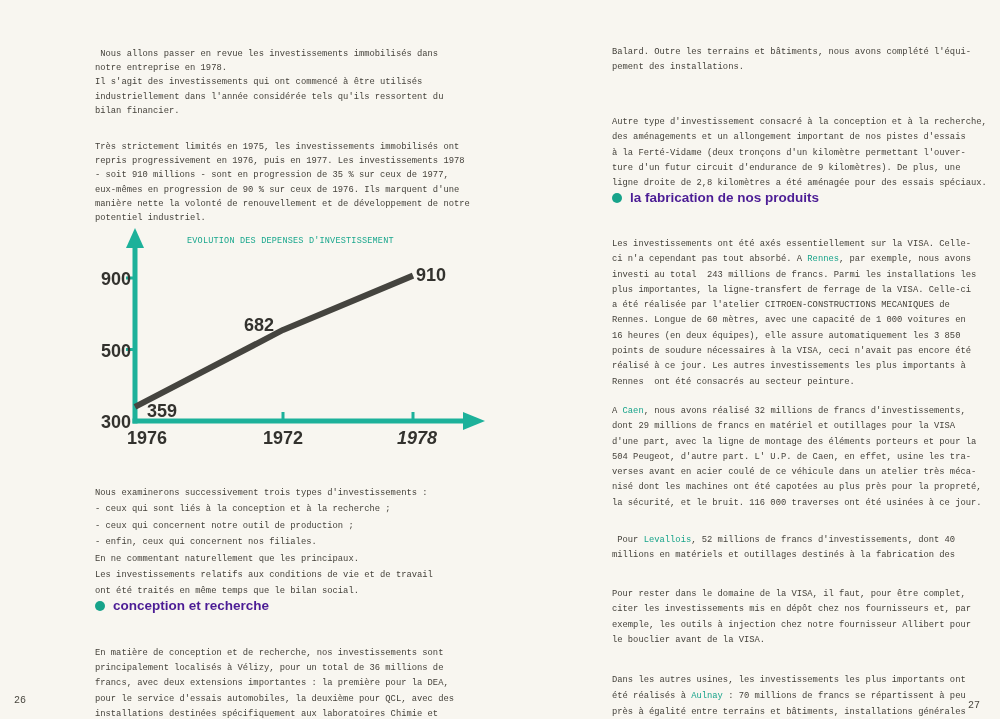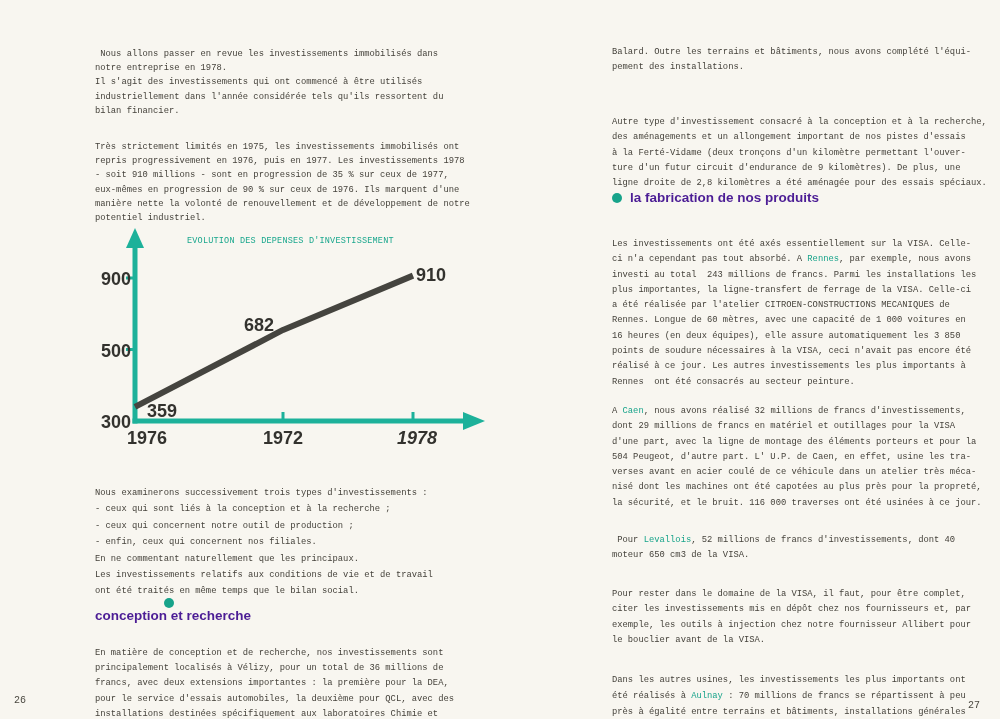--- a/index.html
+++ b/index.html
@@ -84,21 +84,21 @@
       <span class="axis-label xlab" style="left: 27px; top: 203px;">1976</span>
       <span class="axis-label xlab" style="left: 163px; top: 203px;">1972</span>
       <span class="axis-label xlab" style="left: 297px; top: 203px; font-style: italic;">1978</span>
       <span class="axis-label vlab" style="left: 52px; top: 176px;">359</span>
       <span class="axis-label vlab" style="left: 149px; top: 90px;">682</span>
       <span class="axis-label vlab" style="left: 321px; top: 40px;">910</span>
     </div>
 
   <div class="para" style="left:95px; top:461px; line-height:16.4px;"><div class="line"><span>Nous examinerons successivement trois types d'investissements :</span></div><div class="line"><span>- ceux qui sont liés à la conception et à la recherche ;</span></div><div class="line"><span>- ceux qui concernent notre outil de production ;</span></div><div class="line"><span>- enfin, ceux qui concernent nos filiales.</span></div><div class="line"><span>En ne commentant naturellement que les principaux.</span></div><div class="line"><span>Les investissements relatifs aux conditions de vie et de travail</span></div><div class="line"><span>ont été traités en même temps que le bilan social.</span></div></div>
 
-  <div class="section-heading" style="left:95px; top:598px;flex-direction:column;">
+  <div class="section-heading" style="left:95px; top:598px;">
     <span class="bullet"></span>
     <span>conception et recherche</span>
   </div>
 
   <div class="para" style="left:95px; top:622px; line-height:15.2px;"><div class="line"><span>En matière de conception et de recherche, nos investissements sont</span></div><div class="line"><span>principalement localisés à Vélizy, pour un total de 36 millions de</span></div><div class="line"><span>francs, avec deux extensions importantes : la première pour la DEA,</span></div><div class="line"><span>pour le service d'essais automobiles, la deuxième pour QCL, avec des</span></div><div class="line"><span>installations destinées spécifiquement aux laboratoires Chimie et</span></div></div>
 
   <span class="page-number" style="left:14px; top:695px;">26</span>
 </div>
 
 <div>
@@ -108,20 +108,20 @@
 
   <div class="section-heading" style="left:612px; top:190px;">
     <span class="bullet"></span>
     <span>la fabrication de nos produits</span>
   </div>
 
   <div class="para" style="left:612px; top:213px; line-height:15.3px;"><div class="line"><span>Les investissements ont été axés essentiellement sur la VISA. Celle-</span></div><div class="line"><span>ci n'a cependant pas tout absorbé. A </span><span class="accent">Rennes</span><span>, par exemple, nous avons</span></div><div class="line"><span>investi au total  243 millions de francs. Parmi les installations les</span></div><div class="line"><span>plus importantes, la ligne-transfert de ferrage de la VISA. Celle-ci</span></div><div class="line"><span>a été réalisée par l'atelier CITROEN-CONSTRUCTIONS MECANIQUES de</span></div><div class="line"><span>Rennes. Longue de 60 mètres, avec une capacité de 1 000 voitures en</span></div><div class="line"><span>16 heures (en deux équipes), elle assure automatiquement les 3 850</span></div><div class="line"><span>points de soudure nécessaires à la VISA, ceci n'avait pas encore été</span></div><div class="line"><span>réalisé à ce jour. Les autres investissements les plus importants à</span></div><div class="line"><span>Rennes  ont été consacrés au secteur peinture.</span></div></div>
 
   <div class="para" style="left:612px; top:380px; line-height:15.3px;"><div class="line"><span>A </span><span class="accent">Caen</span><span>, nous avons réalisé 32 millions de francs d'investissements,</span></div><div class="line"><span>dont 29 millions de francs en matériel et outillages pour la VISA</span></div><div class="line"><span>d'une part, avec la ligne de montage des éléments porteurs et pour la</span></div><div class="line"><span>504 Peugeot, d'autre part. L' U.P. de Caen, en effet, usine les tra-</span></div><div class="line"><span>verses avant en acier coulé de ce véhicule dans un atelier très méca-</span></div><div class="line"><span>nisé dont les machines ont été capotées au plus près pour la propreté,</span></div><div class="line"><span>la sécurité, et le bruit. 116 000 traverses ont été usinées à ce jour.</span></div></div>
 
-  <div class="para" style="left:612px; top:509px; line-height:15.3px;"><div class="line"><span> Pour </span><span class="accent">Levallois</span><span>, 52 millions de francs d'investissements, dont 40</span></div><div class="line"><span>moteur 650 cm3 de la VISA.</span></div></div>
+  <div class="para" style="left:612px; top:509px; line-height:15.3px;"><div class="line"><span> Pour </span><span class="accent">Levallois</span><span>, 52 millions de francs d'investissements, dont 40</span></div><div class="line"><span>millions en matériels et outillages destinés à la fabrication des</span></div></div>
 
   <div class="para" style="left:612px; top:563px; line-height:15.3px;"><div class="line"><span>Pour rester dans le domaine de la VISA, il faut, pour être complet,</span></div><div class="line"><span>citer les investissements mis en dépôt chez nos fournisseurs et, par</span></div><div class="line"><span>exemple, les outils à injection chez notre fournisseur Allibert pour</span></div><div class="line"><span>le bouclier avant de la VISA.</span></div></div>
 
   <div class="para" style="left:612px; top:649px; line-height:15.8px;"><div class="line"><span>Dans les autres usines, les investissements les plus importants ont</span></div><div class="line"><span>été réalisés à </span><span class="accent">Aulnay</span><span> : 70 millions de francs se répartissent à peu</span></div><div class="line"><span>près à égalité entre terrains et bâtiments, installations générales</span></div></div>
 
   <span class="page-number" style="left:968px; top:700px;">27</span>
 </div>
 
 </body></html>

